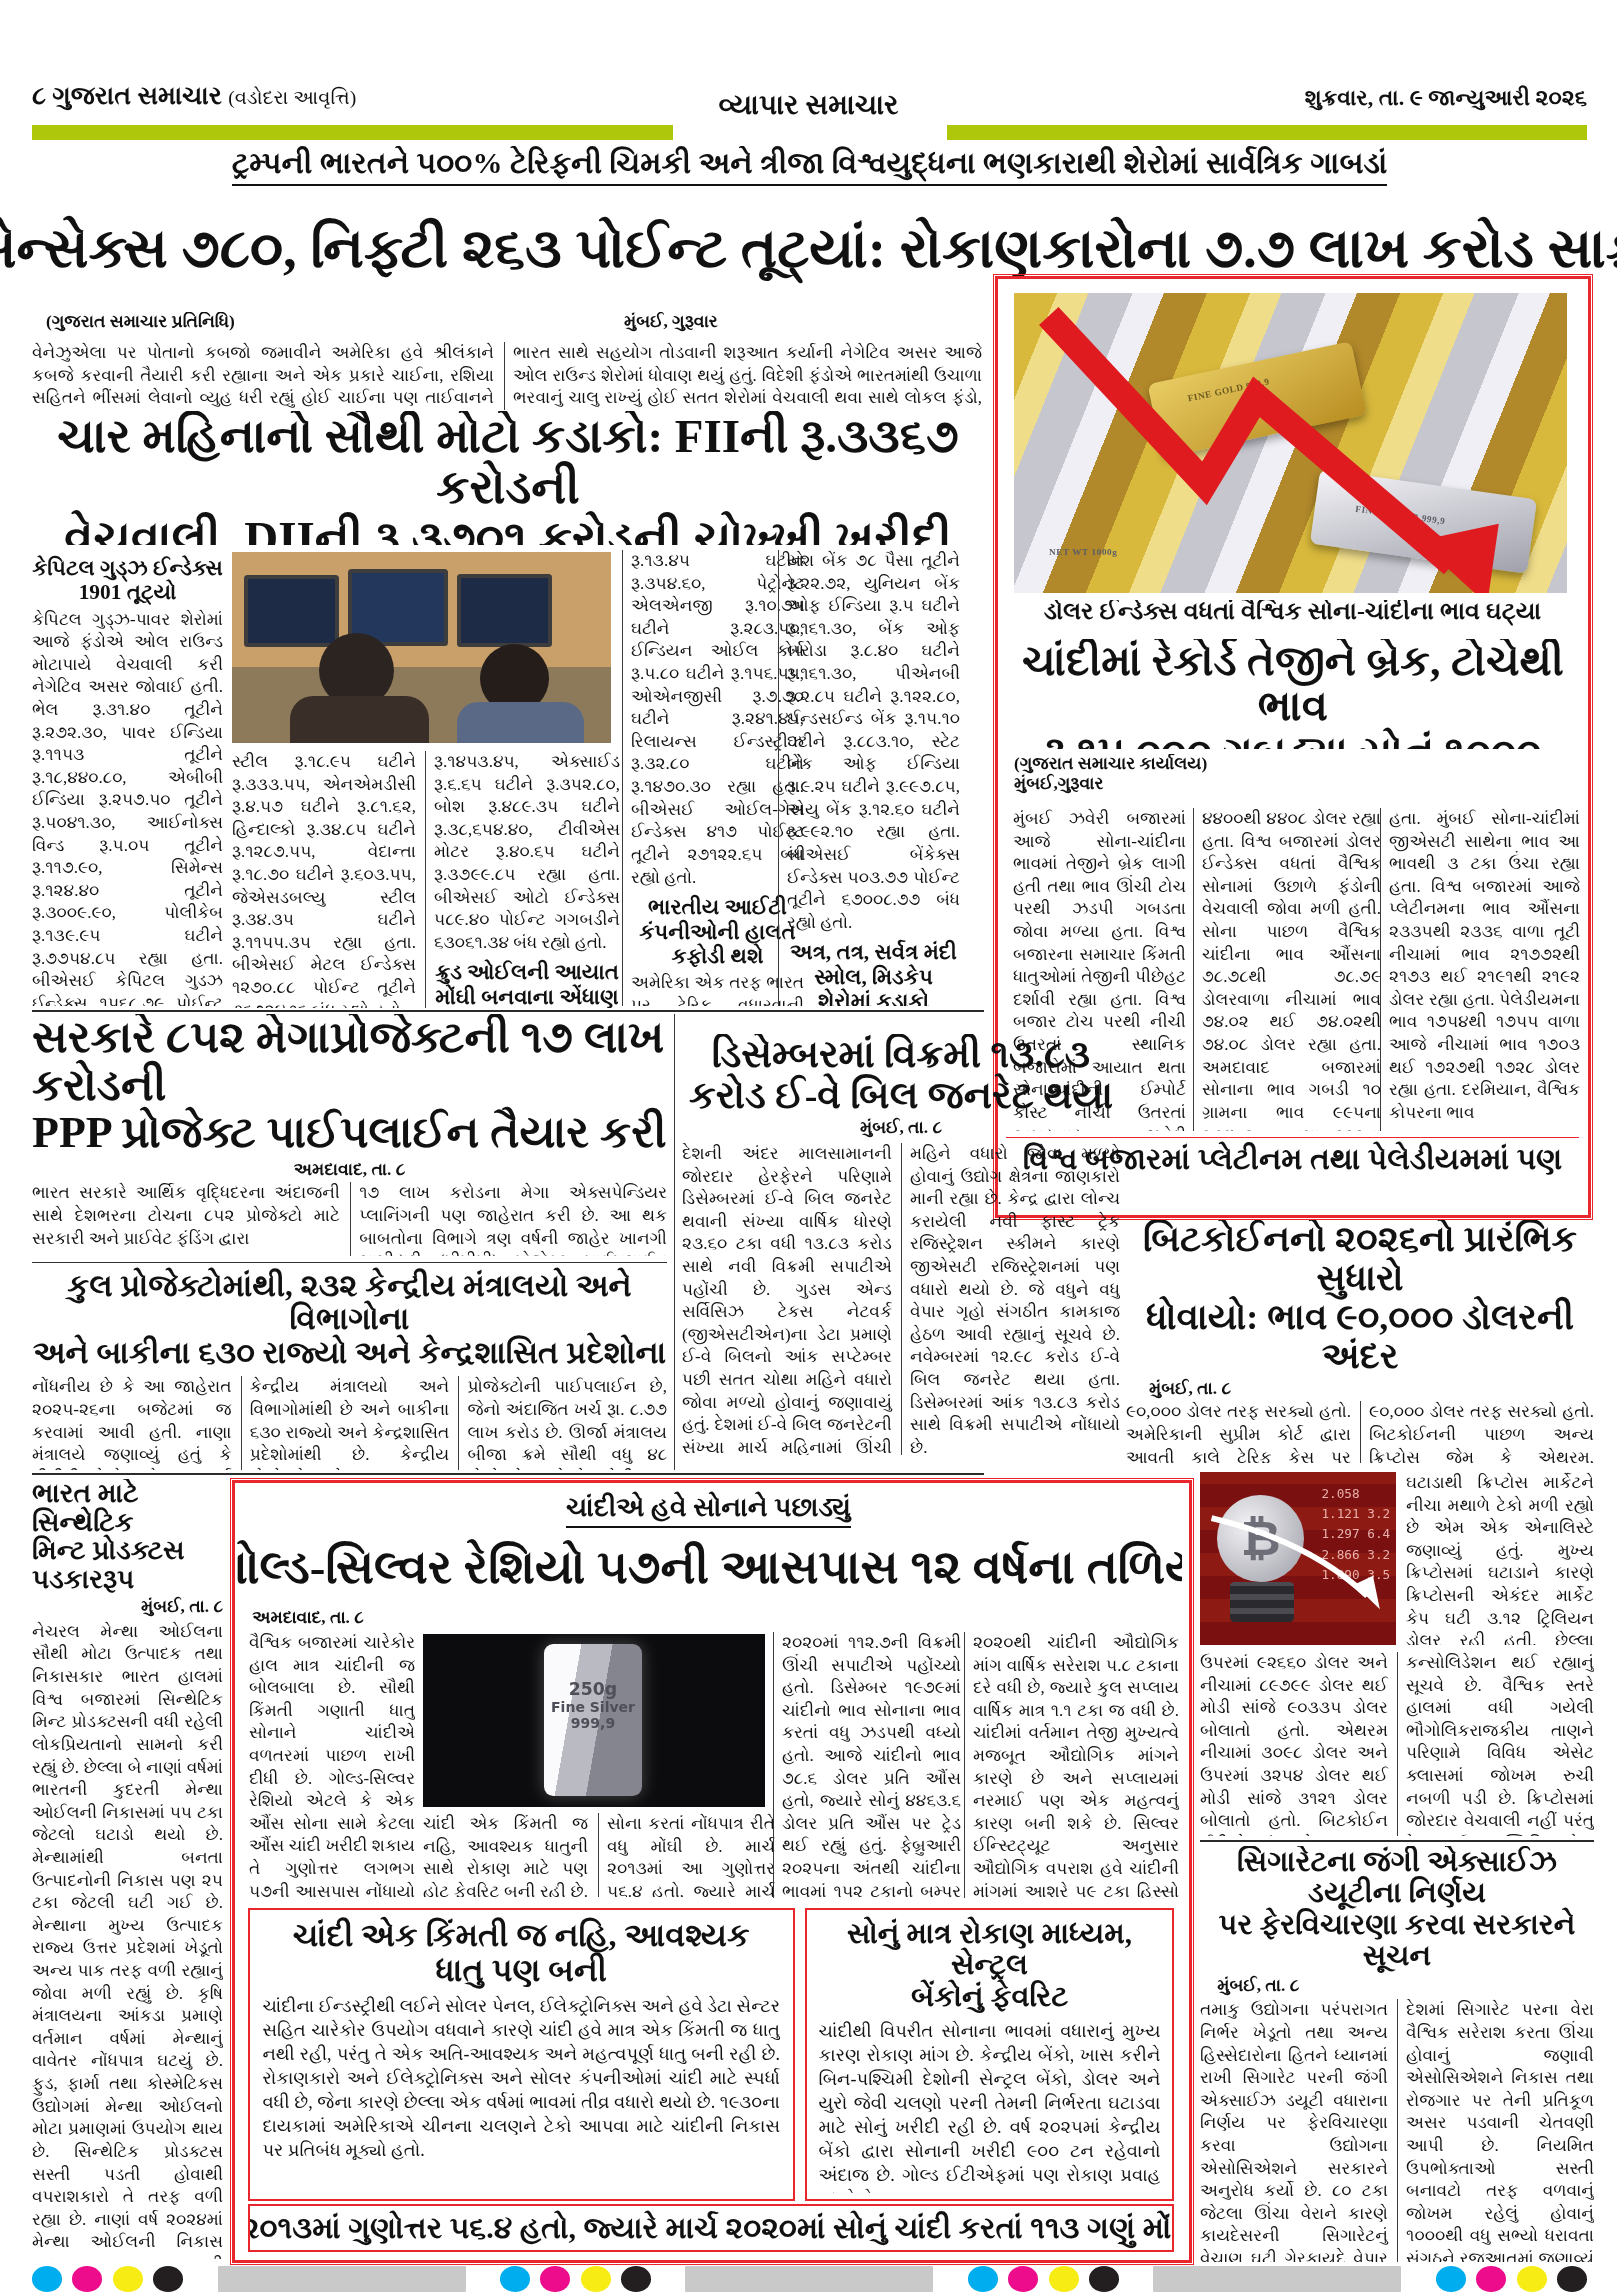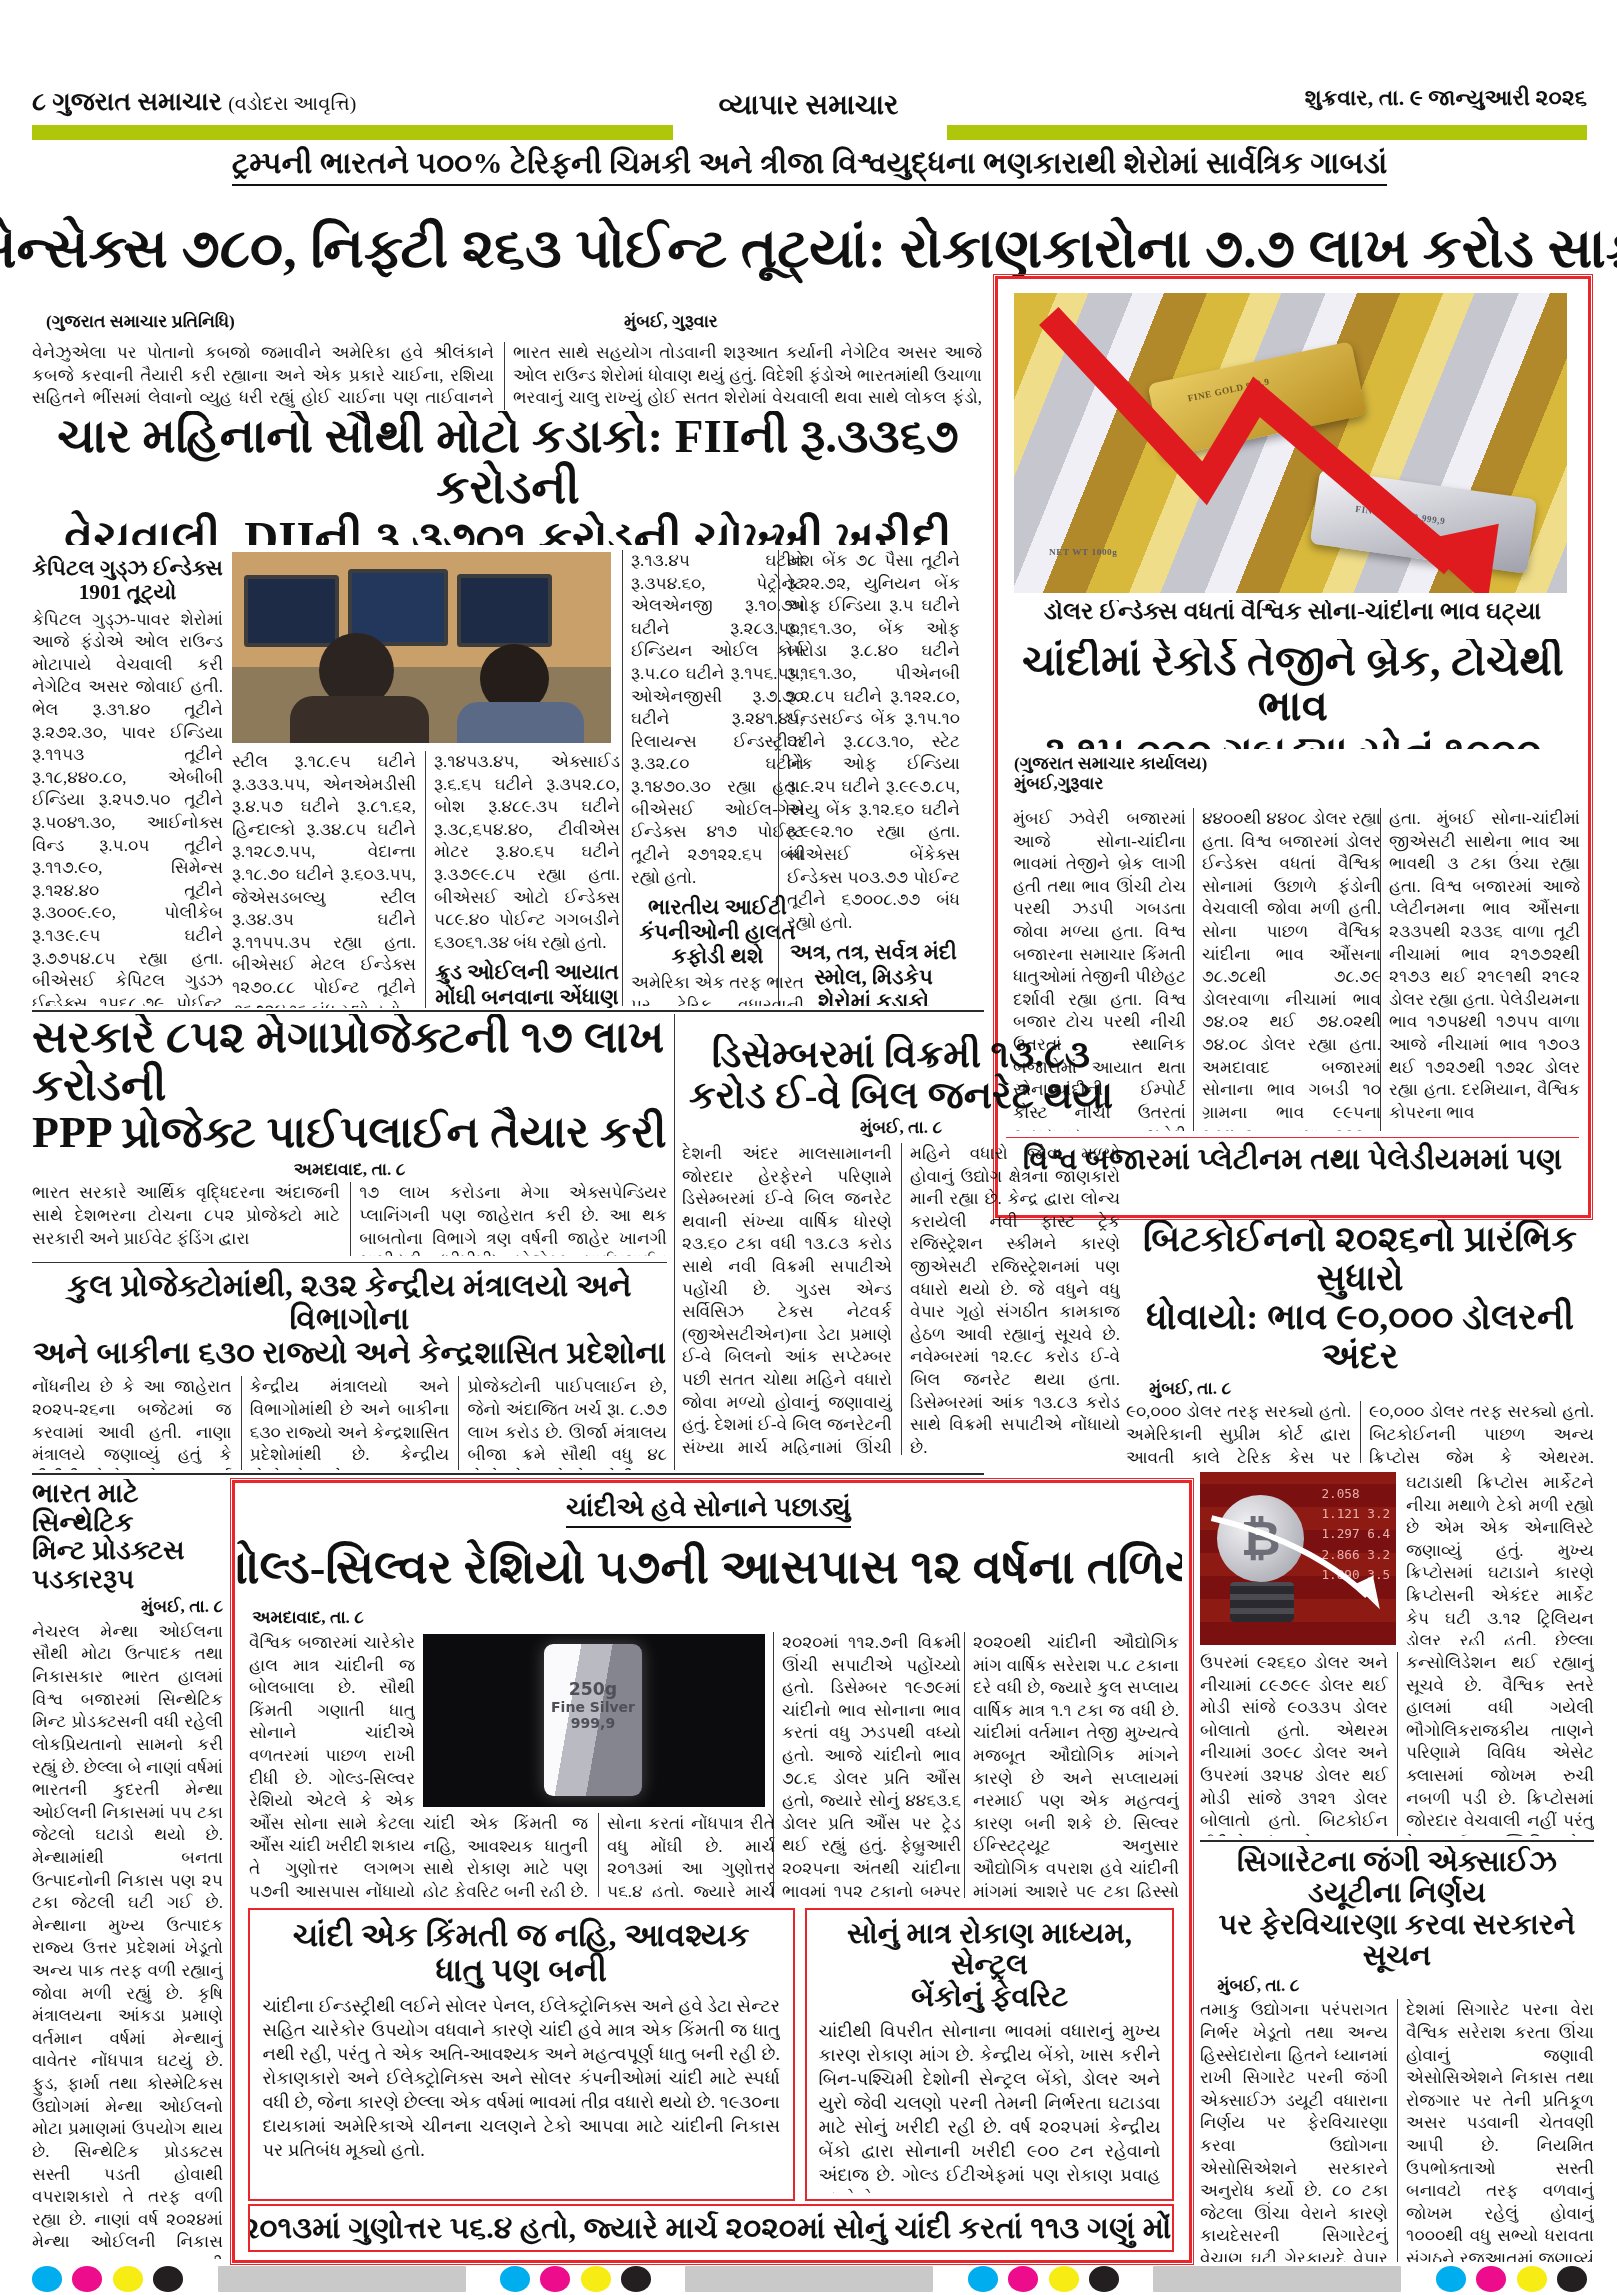--- a/index.html
+++ b/index.html
@@ -22,21 +22,21 @@
   .ingot-label{position:absolute;color:#6b5a20;font-size:9.2px;font-weight:bold;letter-spacing:0.6px;}
   .regdots{display:flex;gap:10.4px;align-items:center;}
   .regdots span{display:block;width:30px;height:25.4px;border-radius:50%;}
   .graybar{height:25.4px;background:#c9c9c9;border-radius:1.2px;}
 </style>
 </head>
 <body>
 
 <div id="paper">
 
-  <div class="abs" style="left:32px;top:87px;width:520px;height:37px;font-size:25.4px;font-weight:bold;">
+  <div class="abs" style="left:32px;top:81px;width:520px;height:37px;font-size:25.4px;font-weight:bold;">
     <span>૮ ગુજરાત સમાચાર</span>
     <span style="font-size:19.6px;font-weight:normal;">(વડોદરા આવૃત્તિ)</span>
   </div>
   <div class="abs clipcenter" style="left:635px;top:85px;width:347px;height:40px;font-size:28px;font-weight:bold;">
     <span>વ્યાપાર સમાચાર</span>
   </div>
   <div class="abs" style="left:1213px;top:85px;width:374px;height:32px;font-size:22px;font-weight:bold;text-align:right;">
     <span>શુક્રવાર, તા. ૯ જાન્યુઆરી ૨૦૨૬</span>
   </div>
   <div class="greenbar" style="left:32px;top:125px;width:641px;"></div>

